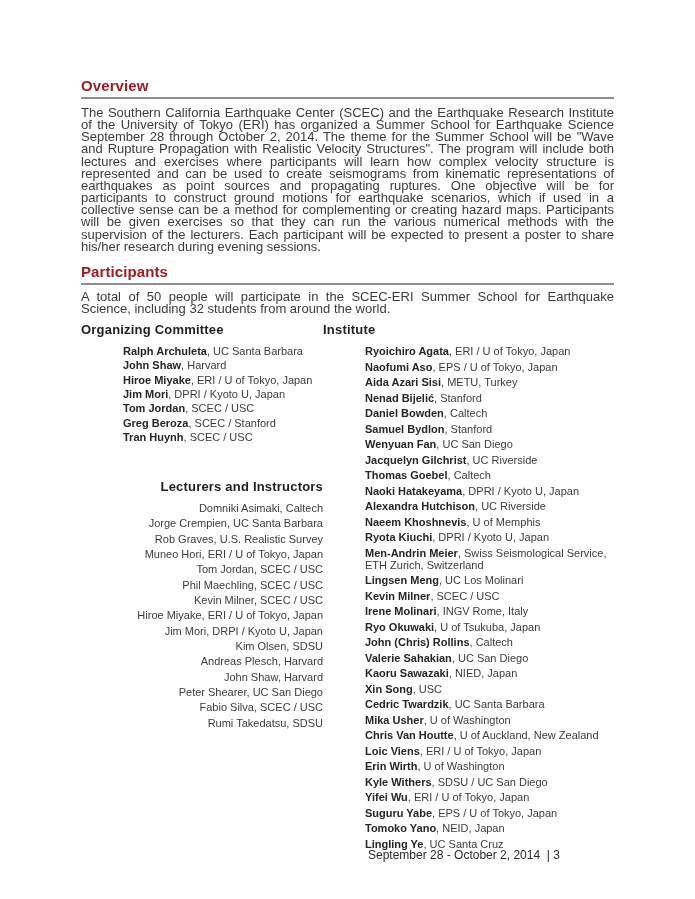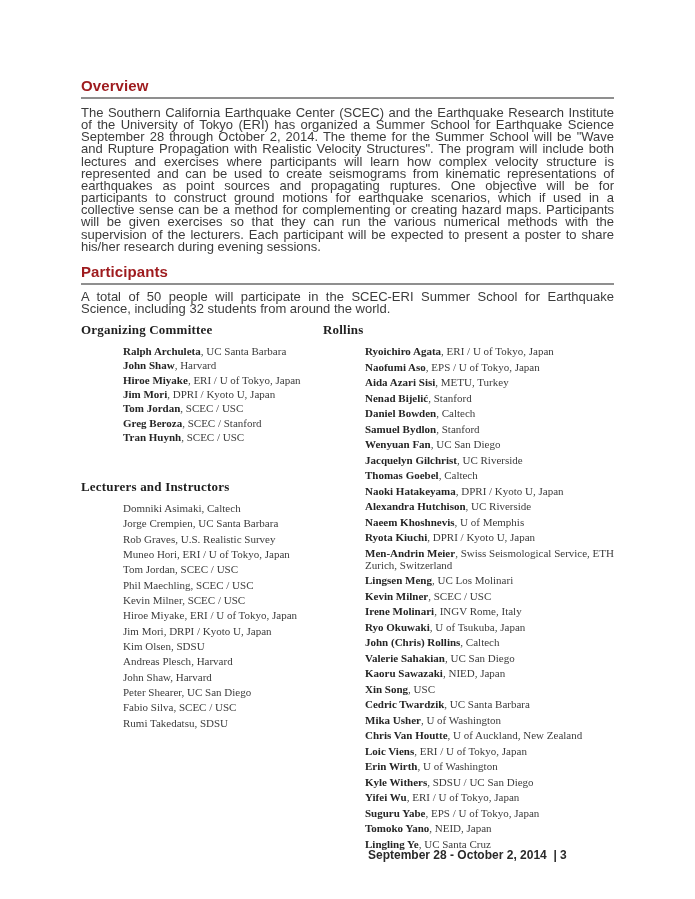--- a/index.html
+++ b/index.html
@@ -11,40 +11,40 @@
     font-size:15px; line-height:15px; font-weight:bold; color:#9E1B1E;
     padding-bottom:4px; border-bottom:2px solid #8f8f8f; margin-bottom:8px;
     letter-spacing:0.1px;
   }
   .sect-participants h2.red-head { margin-top:11px; margin-bottom:6px; }
 
   p.body {
     font-size:13px; line-height:12.15px; text-align:justify; color:#3c3c3c;
   }
 
-  .columns { display:flex; margin-top:8px;font-family:Liberation Serif, serif; }
+  .columns { display:flex; margin-top:8px; }
   .col-left  { width:242px; flex:0 0 242px; }
   .col-right { flex:1; }
 
   h3.group-head {
     font-size:13px; line-height:13px; font-weight:800; color:#1f1f1f;
     margin-bottom:9px; letter-spacing:0.2px;
   }
-  .lect-group { margin-top:37px; }
+  .lect-group { margin-top:37px;text-align:right; }
 
   ul.plist { list-style:none; font-size:11px; color:#3c3c3c; }
   ul.plist li { line-height:12px; margin-bottom:2.3px;padding-left:42px; }
   ul.plist.lecturers li { margin-bottom:3.35px; }
   ul.plist.students  li { margin-bottom:3.5px; }
   ul.plist .aff::before { content:", "; }
   ul.plist.bold-names .nm { font-weight:bold; color:#262626; }
 
   .footer {
     position:absolute; left:368px; top:848px;
-    font-size:12px; font-weight:bold; color:#2a2a2a; white-space:pre;
+    font-size:12px; font-weight:normal; color:#2a2a2a; white-space:pre;
   }
 </style>
 </head>
 <body>
 
 <div class="page">
 
   <section class="sect-overview">
     <h2 class="red-head">Overview</h2>
     <p class="body">The Southern California Earthquake Center (SCEC) and the Earthquake Research Institute of the University of Tokyo (ERI) has organized a Summer School for Earthquake Science September 28 through October 2, 2014. The theme for the Summer School will be "Wave and Rupture Propagation with Realistic Velocity Structures". The program will include both lectures and exercises where participants will learn how complex velocity structure is represented and can be used to create seismograms from kinematic representations of earthquakes as point sources and propagating ruptures. One objective will be for participants to construct ground motions for earthquake scenarios, which if used in a collective sense can be a method for complementing or creating hazard maps. Participants will be given exercises so that they can run the various numerical methods with the supervision of the lecturers. Each participant will be expected to present a poster to share his/her research during evening sessions.</p>
@@ -111,21 +111,21 @@
 
             <li><span class="nm">Fabio Silva</span><span class="aff">SCEC / USC</span></li>
 
             <li><span class="nm">Rumi Takedatsu</span><span class="aff">SDSU</span></li>
           </ul>
       </div>
     </div>
 
     <div class="col-right">
       <div class="group">
-        <h3 class="group-head">Rollins</h3>
+        <h3 class="group-head">Institute</h3>
         <ul class="plist bold-names students">
 
             <li><span class="nm">Ryoichiro Agata</span><span class="aff">ERI / U of Tokyo, Japan</span></li>
 
             <li><span class="nm">Naofumi Aso</span><span class="aff">EPS / U of Tokyo, Japan</span></li>
 
             <li><span class="nm">Aida Azari Sisi</span><span class="aff">METU, Turkey</span></li>
 
             <li><span class="nm">Nenad Bijelić</span><span class="aff">Stanford</span></li>
 

